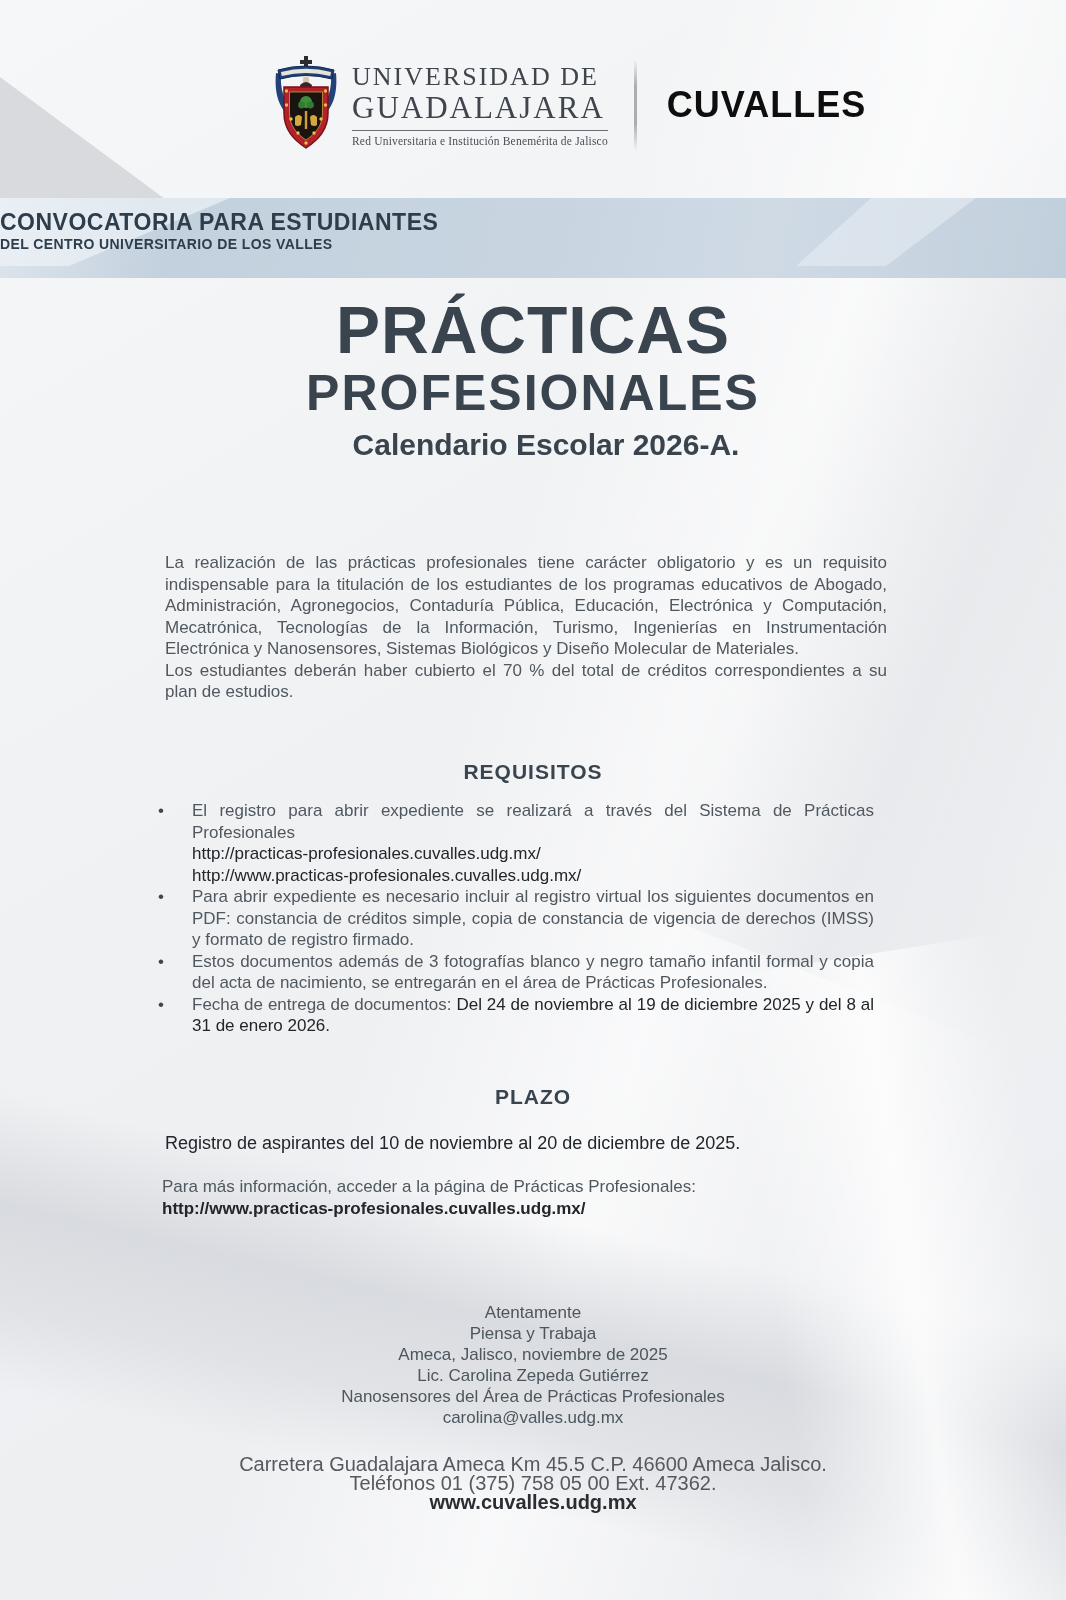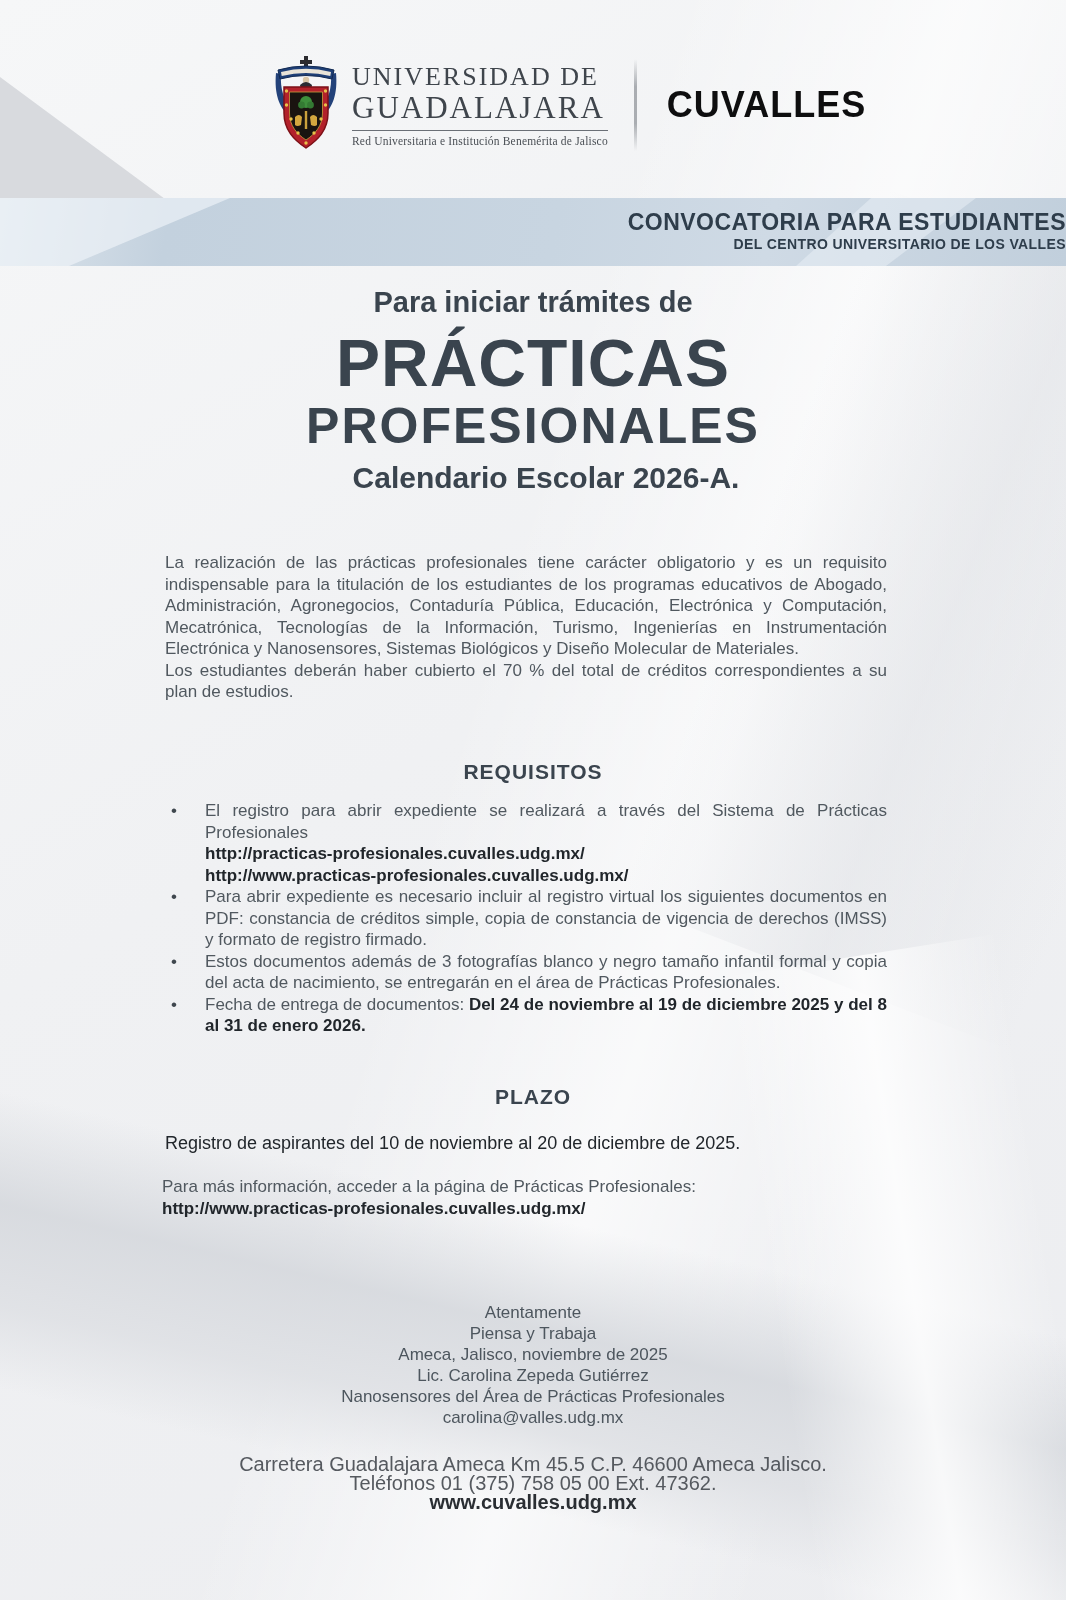--- a/index.html
+++ b/index.html
@@ -29,23 +29,23 @@
   .uni-block { margin-left:12px; color:#3f454c; }
   .uni-line1 { font-family:"Liberation Serif", serif; font-size:26px; letter-spacing:2px; line-height:28px; }
   .uni-line2 { font-family:"Liberation Serif", serif; font-size:31px; letter-spacing:2px; line-height:33px; }
   .uni-tag { font-family:"Liberation Serif", serif; font-size:11.5px; color:#4a4f55;
              border-top:1.5px solid #6a6f76; margin-top:6px; padding-top:4px; letter-spacing:.2px; }
   .hdr-divider { width:3px; height:92px; margin:0 30px 0 26px;
                  background:linear-gradient(to bottom,rgba(110,115,122,0),rgba(110,115,122,.55) 30%,rgba(110,115,122,.55) 70%,rgba(110,115,122,0)); }
   .wordmark { font-size:36px; font-weight:900; letter-spacing:1px; color:#0e0e0f; }
 
   
-  .banner { position:absolute; top:198px; left:0; width:1066px; height:68px;
+  .banner { position:absolute; top:198px; left:0; width:1066px; height:80px;
             background:linear-gradient(100deg,#dde5ec 0%,#c3d1de 16%,#c8d5e1 52%,#cfdae5 72%,#c1cfdc 100%);
-            text-align:right; overflow:hidden; }
+            text-align:left; overflow:hidden; }
   .banner::before { content:""; position:absolute; left:0; top:0; width:230px; height:68px;
                     background:rgba(240,245,249,.65); clip-path:polygon(0 0,100% 0,30% 100%,0 100%); }
   .banner::after { content:""; position:absolute; right:0; top:0; width:300px; height:68px;
                    background:rgba(236,242,247,.5); clip-path:polygon(35% 0,70% 0,40% 100%,10% 100%); }
   .banner-title { position:relative; z-index:1; margin-top:11px; font-size:23px; font-weight:800;
                   letter-spacing:.5px; color:#2e3d4b; }
   .banner-sub { position:relative; z-index:1; font-size:14px; font-weight:700; letter-spacing:.4px; color:#2e3d4b; }
 
   
   .title-block { position:absolute; top:286px; left:0; width:1066px; text-align:center; color:#3a444e; }
@@ -59,25 +59,25 @@
            color:#50585f; text-align:justify; }
   .intro p + p { margin-top:0; }
 
   
   .section-heading { position:absolute; left:0; width:1066px; text-align:center; font-size:21px;
                      font-weight:800; letter-spacing:1px; color:#3a444e; }
   .h-requisitos { top:760px; }
   .h-plazo { top:1085px; }
 
   
-  .bullets { position:absolute; top:800px; left:165px; width:722px; list-style:none; }
+  .bullets { position:absolute; top:800px; left:152px; width:722px; list-style:none; }
   .bullets li { position:relative; padding-left:40px; text-align:justify; font-size:17px;
                 line-height:21.5px; color:#50585f; }
   .bullets li::before { content:"\2022"; position:absolute; left:6px; top:0; color:#3f474e; }
-  .bullets strong, .b-strong { color:#21262b; font-weight:700; }
+  .bullets strong, .b-strong { color:#21262b; font-weight:400; }
 
   
   .registro { position:absolute; top:1133px; left:165px; width:722px; font-size:18px; font-weight:400; color:#21262b; }
   .more-info { position:absolute; top:1176px; left:162px; width:722px; font-size:17px; line-height:22px; color:#50585f; }
   .more-info strong { color:#21262b; }
 
   
   .signature { position:absolute; top:1302px; left:0; width:1066px; text-align:center;
                font-size:17px; line-height:21px; color:#4d565e; }
 
@@ -136,21 +136,20 @@
       <div class="hdr-divider"></div>
       <div class="wordmark">CUVALLES</div>
     </div>
 
     <div class="banner">
       <div class="banner-title">CONVOCATORIA PARA ESTUDIANTES</div>
       <div class="banner-sub">DEL CENTRO UNIVERSITARIO DE LOS VALLES</div>
     </div>
 
     <div class="title-block">
-      <div class="pre-title">Para iniciar trámites de</div>
       <div class="big-title1">PRÁCTICAS</div>
       <div class="big-title2">PROFESIONALES</div>
       <div class="title-sub">Calendario Escolar 2026-A.</div>
     </div>
 
     <div class="intro">
       <p>La realización de las prácticas profesionales tiene carácter obligatorio y es un requisito indispensable para la titulación de los estudiantes de los programas educativos de Abogado, Administración, Agronegocios, Contaduría Pública, Educación, Electrónica y Computación, Mecatrónica, Tecnologías de la Información, Turismo, Ingenierías en Instrumentación Electrónica y Nanosensores, Sistemas Biológicos y Diseño Molecular de Materiales.</p>
       <p>Los estudiantes deberán haber cubierto el 70 % del total de créditos correspondientes a su plan de estudios.</p>
     </div>
 

